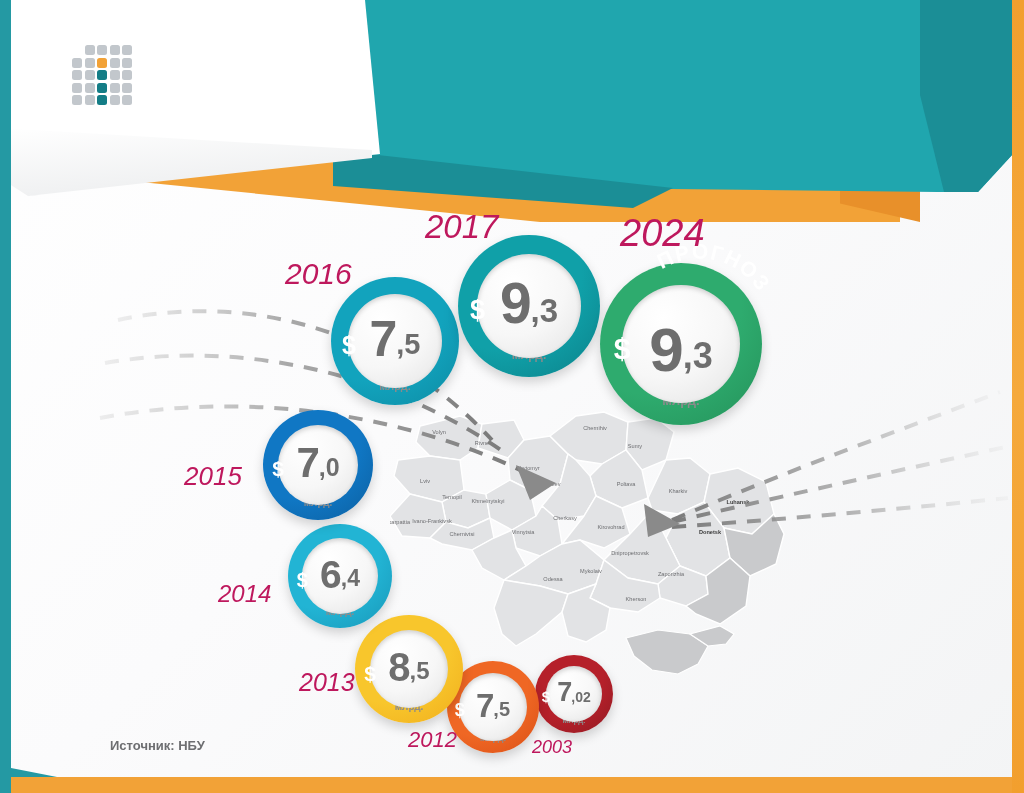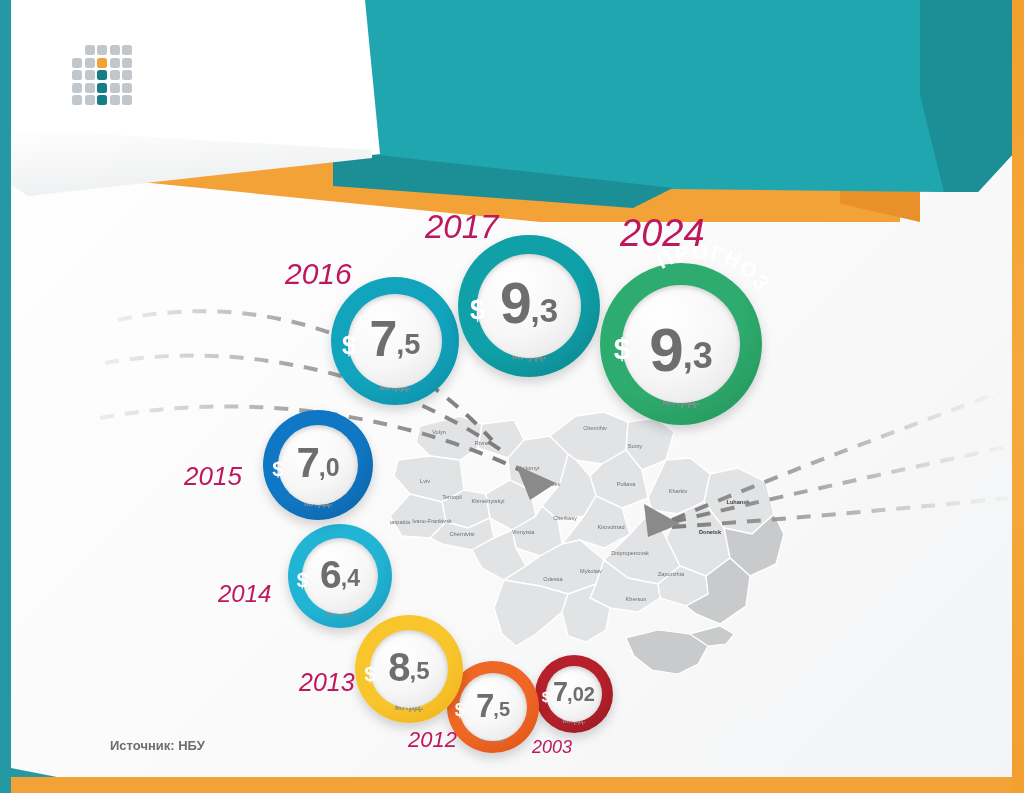--- a/index.html
+++ b/index.html
@@ -214,21 +214,21 @@
       <path d="M680,524 L644,504 L648,537 Z"></path>
     </g>
   </svg>
 
   <div id="bubbles">
       <div class="bubble" style="left: 535px; top: 655px; width: 78px; height: 78px; background: radial-gradient(circle at 32% 26%, rgb(181, 32, 42) 0%, rgb(181, 32, 42) 55%, rgb(143, 26, 34) 100%);">
         <div class="mlrd" style="font-size: 8px; bottom: 8.19px;">млрд.</div>
         <div class="inner" style="left: 11px; top: 11px; width: 56px; height: 56px;">
           <div class="val-wrap" style="font-size: 27px; margin-top: -2.34px;">
             <span class="intpart" style="font-size: 27px;">7</span>
-            <span class="decpart" style="font-size: 20px; padding-bottom: 2.7px;">,02</span>
+            <span class="decpart" style="font-size: 14px; padding-bottom: 2.7px;">,02</span>
           </div>
         </div>
         <div class="dollar" style="font-size: 15px; color: rgb(255, 255, 255); left: 6.63px; top: 34.32px;">$</div>
       </div>
       <div class="yearlbl" style="left: 532px; top: 737px; font-size: 18px;">2003</div>
       <div class="bubble" style="left: 447px; top: 661px; width: 92px; height: 92px; background: radial-gradient(circle at 32% 26%, rgb(239, 103, 36) 0%, rgb(239, 103, 36) 55%, rgb(217, 79, 22) 100%);">
         <div class="mlrd" style="font-size: 9px; bottom: 9.66px;">млрд.</div>
         <div class="inner" style="left: 12px; top: 12px; width: 68px; height: 68px;">
           <div class="val-wrap" style="font-size: 33px; margin-top: -2.76px;">
             <span class="intpart" style="font-size: 33px;">7</span>

